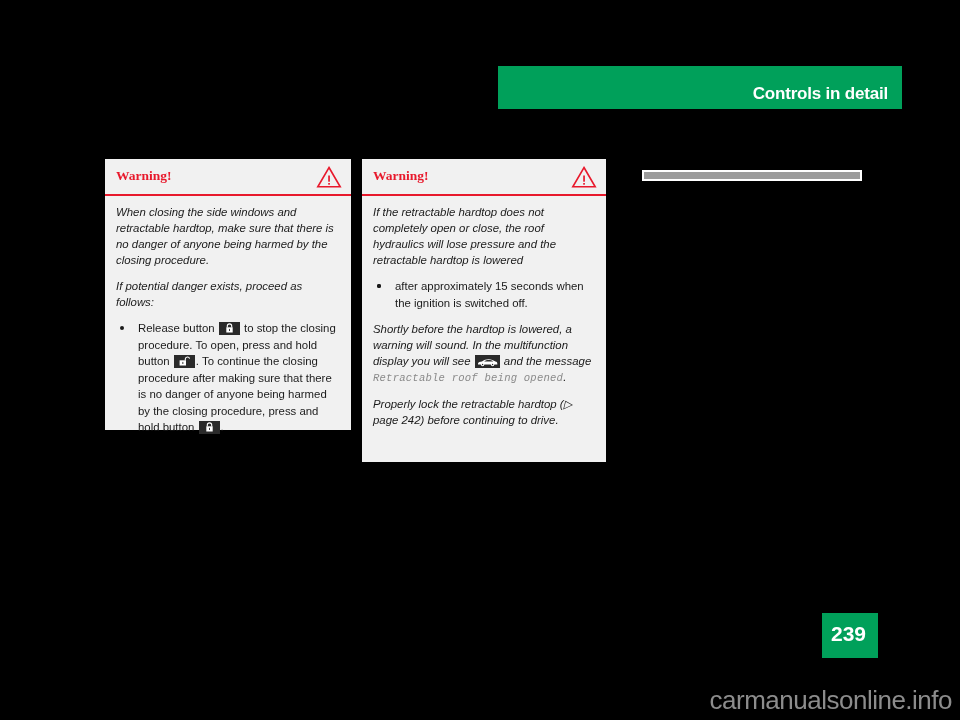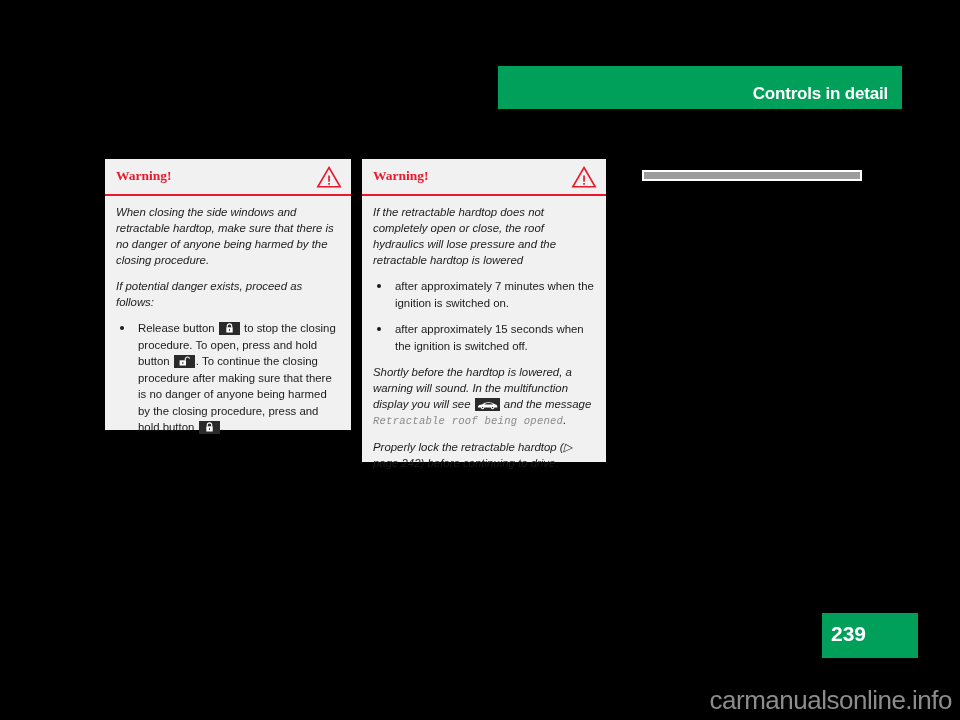--- a/index.html
+++ b/index.html
@@ -138,21 +138,21 @@
     background: #9c9c9c;
     border: 2px solid #ffffff;
     box-sizing: border-box;
   }
 
   
   .page-badge {
     position: absolute;
     left: 822px;
     top: 613px;
-    width: 96px;
+    width: 56px;
     height: 45px;
     background: #00a05a;
   }
   .page-badge span {
     position: absolute;
     left: 9px;
     top: 9px;
     color: #ffffff;
     font-size: 21px;
     font-weight: bold;
@@ -216,21 +216,20 @@
       <path d="M13 2.5 L24.2 21.8 L1.8 21.8 Z" fill="none" stroke="#e8192c" stroke-width="1.6" stroke-linejoin="miter"></path>
       <rect x="12.2" y="10.5" width="1.7" height="6.2" fill="#e8192c"></rect>
       <rect x="12.2" y="18" width="1.7" height="1.7" fill="#e8192c"></rect>
     </svg>
   </div>
   <div class="warn-body">
     <p>If the retractable hardtop does not completely open or close, the roof hydraulics will lose pressure and the retractable hardtop is lowered</p>
     <ul class="bullets">
       <li>
         <span class="bullet-dot"></span>
-        <span>after approximately 7 minutes when the ignition is switched on.</span>
       </li>
       <li>
         <span class="bullet-dot"></span>
         <span>after approximately 15 seconds when the ignition is switched off.</span>
       </li>
     </ul>
     <p>Shortly before the hardtop is lowered, a warning will sound. In the multifunction display you will see <span class="glyph glyph-car"><svg viewBox="0 0 25 13" width="25" height="13">
             <path d="M3 8.6 C3 7.2 5 6.7 7 6.5 C9 5 11 4.2 13.6 4.2 C16.4 4.2 18.6 5.1 20.4 6.6 C21.6 6.8 22.3 7.4 22.3 8.5 L22.3 9.4 L3 9.4 Z" fill="#ffffff"></path>
             <circle cx="7.6" cy="9.5" r="1.7" fill="#ffffff"></circle>
             <circle cx="7.6" cy="9.5" r="0.7" fill="#2a2a2a"></circle>

